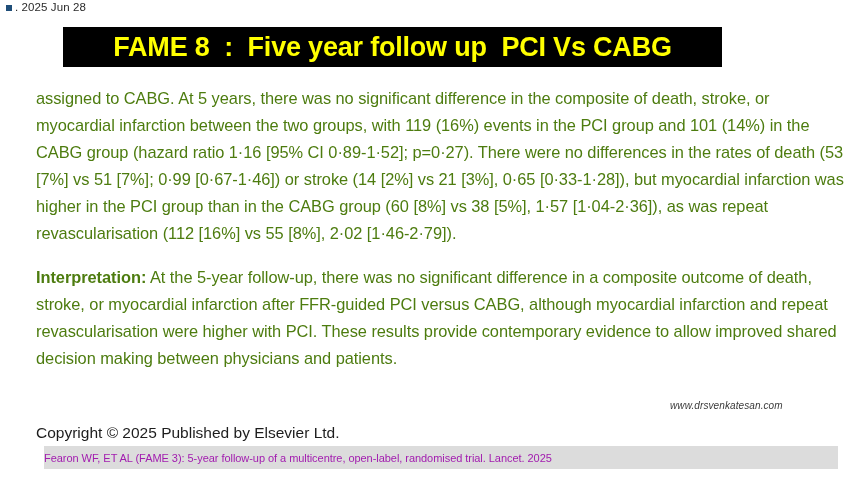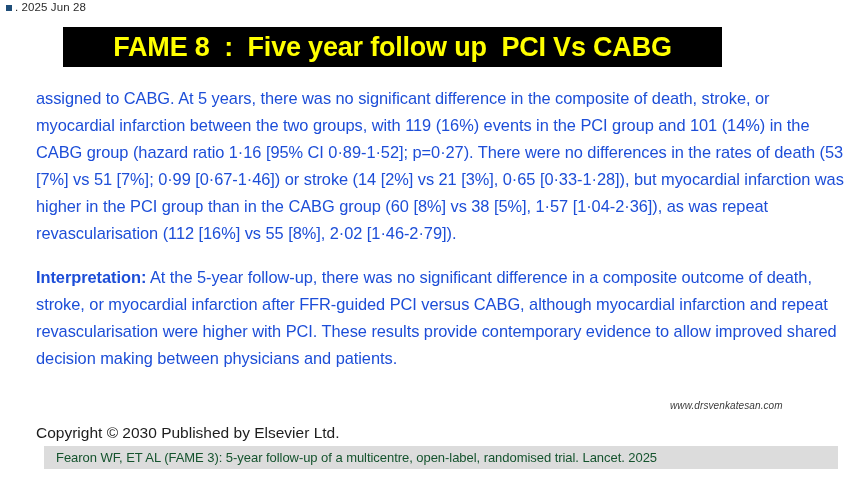--- a/index.html
+++ b/index.html
@@ -61,21 +61,21 @@
   
   .abstract {
     position: absolute;
     left: 36px;
     top: 85px;
     width: 815px;
   }
   .para {
     font-size: 16.4px;
     line-height: 27px;
-    color: #1d4ed8;
+    color: #4d7c0f;
     margin: 0 0 9px 0;
     text-align: left;
     letter-spacing: -0.05px;
   }
   .para.results { width: 816px; }
   .para.interp  { width: 812px; margin-top: 17px; }
   .para.funding { margin-top: 17px; }
   .lead { font-weight: bold; }
 
   
@@ -103,23 +103,23 @@
     position: absolute;
     left: 44px;
     top: 446px;
     width: 794px;
     height: 23px;
     background: #dcdcdc;
     display: flex;
     align-items: center;
   }
   .citation-text {
-    font-size: 13px;
-    color: #14532d;
-    padding-left: 12px;
+    font-size: 11px;
+    color: #a21caf;
+    padding-left: 0;
     letter-spacing: -0.05px;
     white-space: nowrap;
   }
 </style>
 </head>
 <body>
 
 <div class="meta-line">
   <span class="meta-marker"></span>
   <span>. 2025 Jun 28</span>
@@ -133,17 +133,17 @@
 
   <p class="para results">assigned to CABG. At 5 years, there was no significant difference in the composite of death, stroke, or myocardial infarction between the two groups, with 119 (16%) events in the PCI group and 101 (14%) in the CABG group (hazard ratio 1·16 [95% CI 0·89-1·52]; p=0·27). There were no differences in the rates of death (53 [7%] vs 51 [7%]; 0·99 [0·67-1·46]) or stroke (14 [2%] vs 21 [3%], 0·65 [0·33-1·28]), but myocardial infarction was higher in the PCI group than in the CABG group (60 [8%] vs 38 [5%], 1·57 [1·04-2·36]), as was repeat revascularisation (112 [16%] vs 55 [8%], 2·02 [1·46-2·79]).</p>
 
   <p class="para interp"><span class="lead">Interpretation:</span><span> At the 5-year follow-up, there was no significant difference in a composite outcome of death, stroke, or myocardial infarction after FFR-guided PCI versus CABG, although myocardial infarction and repeat revascularisation were higher with PCI. These results provide contemporary evidence to allow improved shared decision making between physicians and patients.</span></p>
 
 
 </div>
 
 <div class="watermark">www.drsvenkatesan.com</div>
 
-<div class="copyright">Copyright © 2030 Published by Elsevier Ltd.</div>
+<div class="copyright">Copyright © 2025 Published by Elsevier Ltd.</div>
 
 <div class="citation-bar">
   <span class="citation-text">Fearon WF, ET AL (FAME 3): 5-year follow-up of a multicentre, open-label, randomised trial. Lancet. 2025</span>
 </div>
 
 </body></html>

